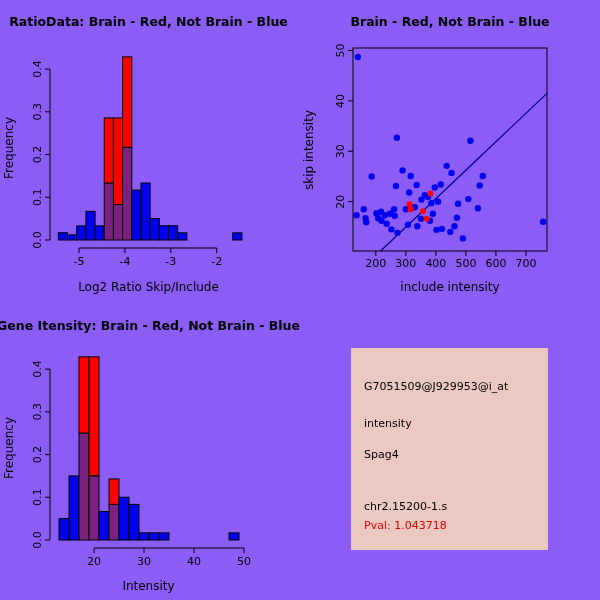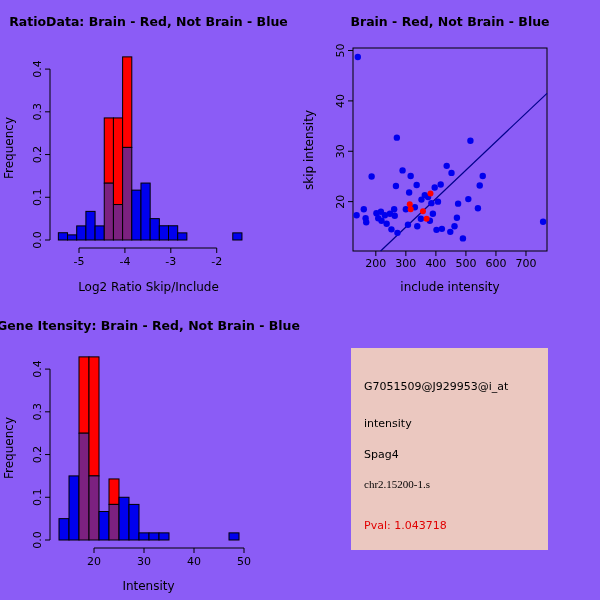--- a/index.html
+++ b/index.html
@@ -2,21 +2,21 @@
 <html><head>
 <meta charset="utf-8">
 <style>
   html,body{margin:0;padding:0;background:#ffffff;}
   #canvas{position:relative;width:600px;height:600px;background:#8b5cf6;overflow:hidden;
           font-family:"DejaVu Sans",sans-serif;}
   #charts{position:absolute;left:0;top:0;}
   svg text{font-family:"DejaVu Sans",sans-serif;fill:#000;}
   .info-box{position:absolute;left:351px;top:348px;width:197px;height:202px;}
   .info-line{position:absolute;left:13px;font-size:11px;color:#000;white-space:nowrap;}
-  .line-1{top:32px;}.line-2{top:69px;}.line-3{top:100px;}.line-4{top:130px;font-family:Liberation Serif, serif;}.line-5{top:171px;}
+  .line-1{top:32px;}.line-2{top:69px;}.line-3{top:100px;}.line-4{top:152px;}.line-5{top:171px;}
 </style>
 </head>
 <body>
 
 <div id="canvas">
   <svg id="charts" width="600" height="600">
       <line x1="50" y1="240" x2="50" y2="69.09930715935334" stroke="#000000"></line>
       <line x1="79.00838769804285" y1="248" x2="216.7064305684995" y2="248" stroke="#000000"></line>
       <text x="148.5" y="26" font-size="12.5" text-anchor="middle" font-weight="bold">RatioData: Brain - Red, Not Brain - Blue</text>
       <text x="148.5" y="291" font-size="12" text-anchor="middle">Log2 Ratio Skip/Include</text>

